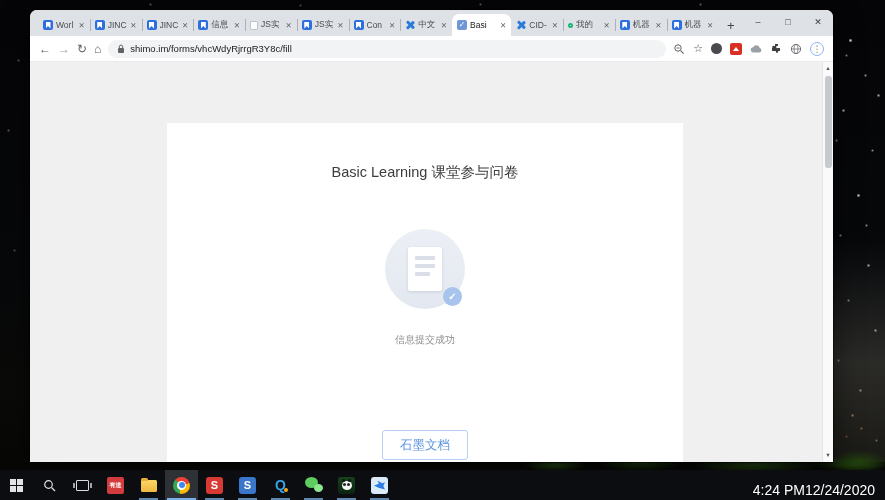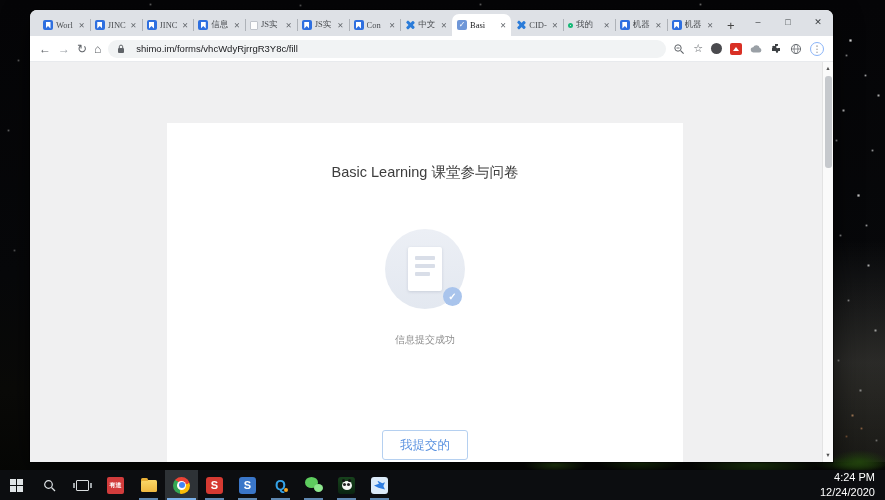--- a/index.html
+++ b/index.html
@@ -44,21 +44,21 @@
     box-shadow:0 0 0 1px rgba(0,0,0,.45), 0 10px 28px rgba(0,0,0,.6);
     background:#fff; }
 
   
   .tabstrip { height:26px; background:#dee1e6; display:flex; align-items:flex-end; padding-left:8px; flex:0 0 auto; }
   .tab { position:relative; height:22px; width:54px; display:flex; align-items:center; gap:3px;
     padding:0 5px; font-size:8.5px; color:#494c50; cursor:default; }
   .tab::before { content:""; position:absolute; left:0; top:5px; width:1px; height:12px; background:#aeb2b8; }
   .tab:first-child::before, .tab.active::before, .tab.active + .tab::before { display:none; }
   .tab.active { background:#fff; border-radius:7px 7px 0 0; width:62px; color:#202124; }
-  .tlabel { flex:1; overflow:hidden; white-space:nowrap;font-family:Liberation Serif, serif; }
+  .tlabel { flex:1; overflow:hidden; white-space:nowrap; }
   .tclose { font-size:7.5px; color:#5f6368; flex:0 0 auto; }
   .fav { width:10px; height:10px; flex:0 0 auto; position:relative; display:inline-block; }
   .fav-shimo { background:#2e6fe0; border-radius:2px; }
   .fav-shimo::after { content:""; position:absolute; left:2.5px; top:2px; width:5px; height:6.5px;
     background:#fff; clip-path:polygon(0 0,100% 0,100% 100%,50% 60%,0 100%); }
   .fav-doc { width:8px; height:9px; background:#fdfdfd; border:1px solid #c0c4cb; border-radius:1px; }
   .fav-x::before, .fav-x::after { content:""; position:absolute; left:3.8px; top:0; width:2.6px; height:10px; background:#2b7cd9; border-radius:1px; }
   .fav-x::before { transform:rotate(45deg); } .fav-x::after { transform:rotate(-45deg); }
   .fav-green { width:5px; height:5px; background:#fff; border:2.6px solid #17b877; border-radius:50%; }
   .fav-check { background:#6f97d8; border-radius:2px; }
@@ -68,21 +68,21 @@
   .wincontrols { margin-left:auto; display:flex; align-self:flex-start; height:24px; }
   .wc { width:30px; height:24px; display:flex; align-items:center; justify-content:center;
     font-size:9px; color:#3c4043; }
 
   
   .toolbar { height:26px; background:#fff; display:flex; align-items:center; gap:7px;
     padding:0 9px; border-bottom:1px solid #e8eaed; flex:0 0 auto; }
   .navic { font-size:12px; color:#5f6368; line-height:1; }
   .navic.fwd { color:#9aa0a6; }
   .omnibox { flex:1; height:18px; background:#f1f3f4; border-radius:9px; display:flex;
-    align-items:center; gap:11px; padding:0 9px; }
+    align-items:center; gap:5px; padding:0 9px; }
   .url { font-size:9.5px; color:#202124; white-space:nowrap; overflow:hidden; }
   .tool-right { display:flex; align-items:center; gap:8px; }
   .star { font-size:11px; color:#5f6368; line-height:1; }
   .extdot { width:11px; height:11px; border-radius:50%; background:#4a4a4e; }
   .pdf { width:12px; height:12px; border-radius:2px; background:#d93025; position:relative; }
   .pdf::after { content:""; position:absolute; left:3px; top:4px; width:0; height:0;
     border-left:3px solid transparent; border-right:3px solid transparent; border-bottom:4.5px solid #fff; }
   .menu3 { width:14px; height:14px; border:1px solid #8ab4f8; border-radius:50%;
     display:flex; align-items:center; justify-content:center; font-size:9px; color:#5f6368; }
 
@@ -152,22 +152,22 @@
   .wechat { position:relative; width:18px; height:16px; }
   .wechat::before { content:""; position:absolute; left:0; top:0; width:13px; height:11px; background:#5ecc5e; border-radius:50% 50% 50% 50%; }
   .wechat::after { content:""; position:absolute; right:0; bottom:1px; width:9px; height:8px; background:#8fe88f; border-radius:50%; }
   .panda { width:17px; height:17px; border-radius:3px; background:linear-gradient(180deg,#17421c,#0a2410); position:relative; }
   .panda::before { content:""; position:absolute; left:3.5px; top:4px; width:10px; height:9px; background:#f4f6f4; border-radius:50%; }
   .panda::after { content:""; position:absolute; left:4px; top:2.5px; width:3px; height:3px; background:#111; border-radius:50%;
     box-shadow:6px 0 0 #111, 1px 4px 0 #222, 5px 4px 0 #222; }
   .bird { width:17px; height:17px; border-radius:3px; background:#dcebfa; position:relative; }
   .bird::before { content:""; position:absolute; left:3px; top:4px; width:11px; height:9px; background:#2f7de1;
     clip-path:polygon(0 55%, 45% 35%, 30% 0, 75% 30%, 100% 20%, 85% 60%, 100% 100%, 40% 80%); }
-  .clock { margin-left:auto; display:flex; flex-direction:column; justify-content:center;
-    align-items:flex-end; padding-right:10px; color:#fff; font-size:11px; line-height:1.35; }
+  .clock { margin-left:auto; display:flex; flex-direction:row; justify-content:center;
+    align-items:flex-end; padding-right:10px; color:#fff; font-size:14px; line-height:1.35; }
 
   svg { display:block; }
 </style>
 </head>
 <body>
 
 <div class="desktop">
   <div class="stars"></div>
   <div class="mist"></div>
   <div class="veg"></div>
@@ -303,21 +303,21 @@
         <div class="form-title">Basic Learning 课堂参与问卷</div>
         <div class="success-circle">
           <div class="docsheet">
             <div class="docline l1"></div>
             <div class="docline l2"></div>
             <div class="docline l3"></div>
           </div>
           <div class="badge">✓</div>
         </div>
         <div class="success-text">信息提交成功</div>
-        <button class="refill">我提交的</button>
+        <button class="refill">石墨文档</button>
       </div>
     </div>
 
     <div class="vscroll">
       <span class="sarrow">▲</span>
       <div class="sthumb"></div>
       <span class="sarrow down">▼</span>
     </div>
   </div>
 </div>

